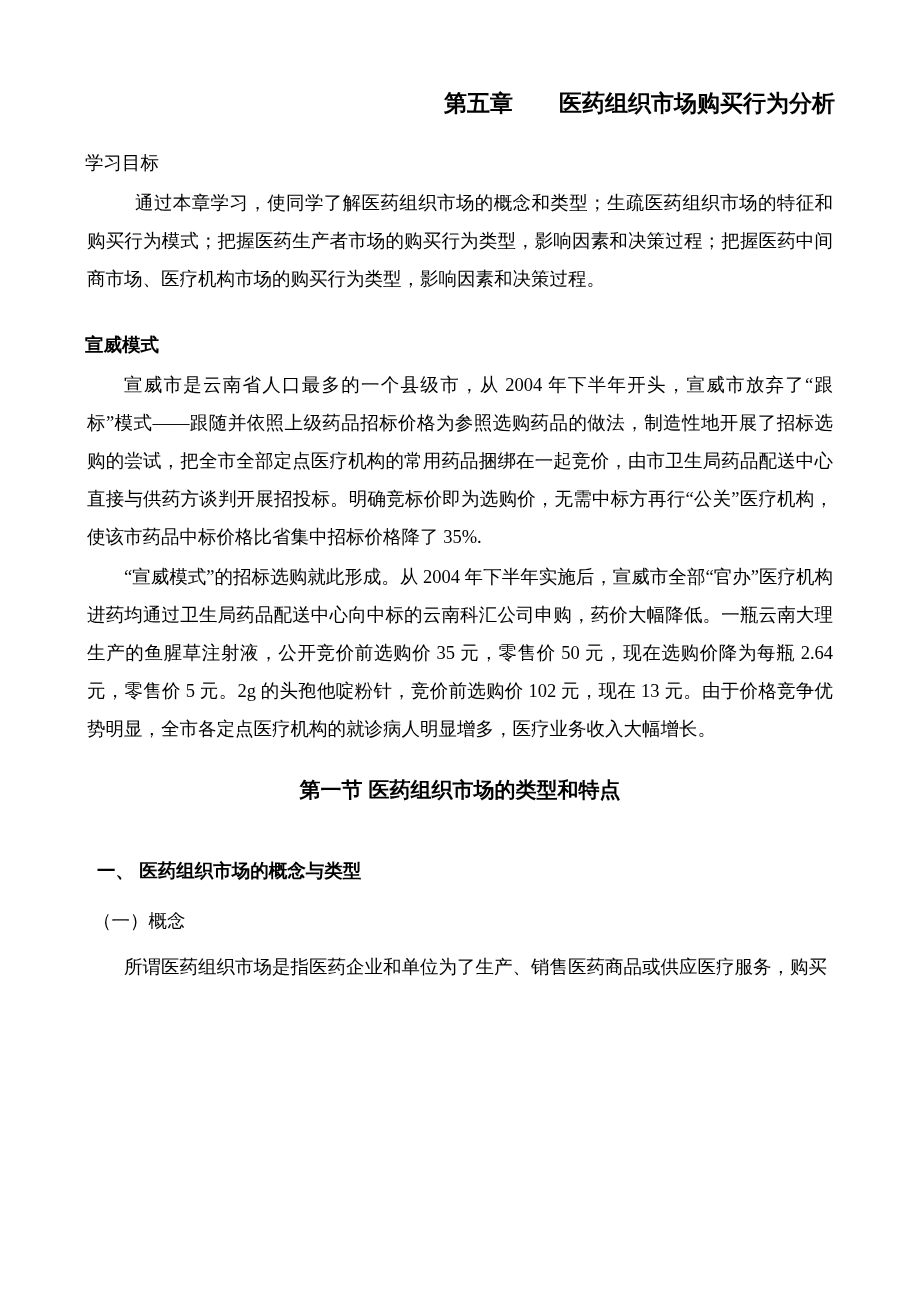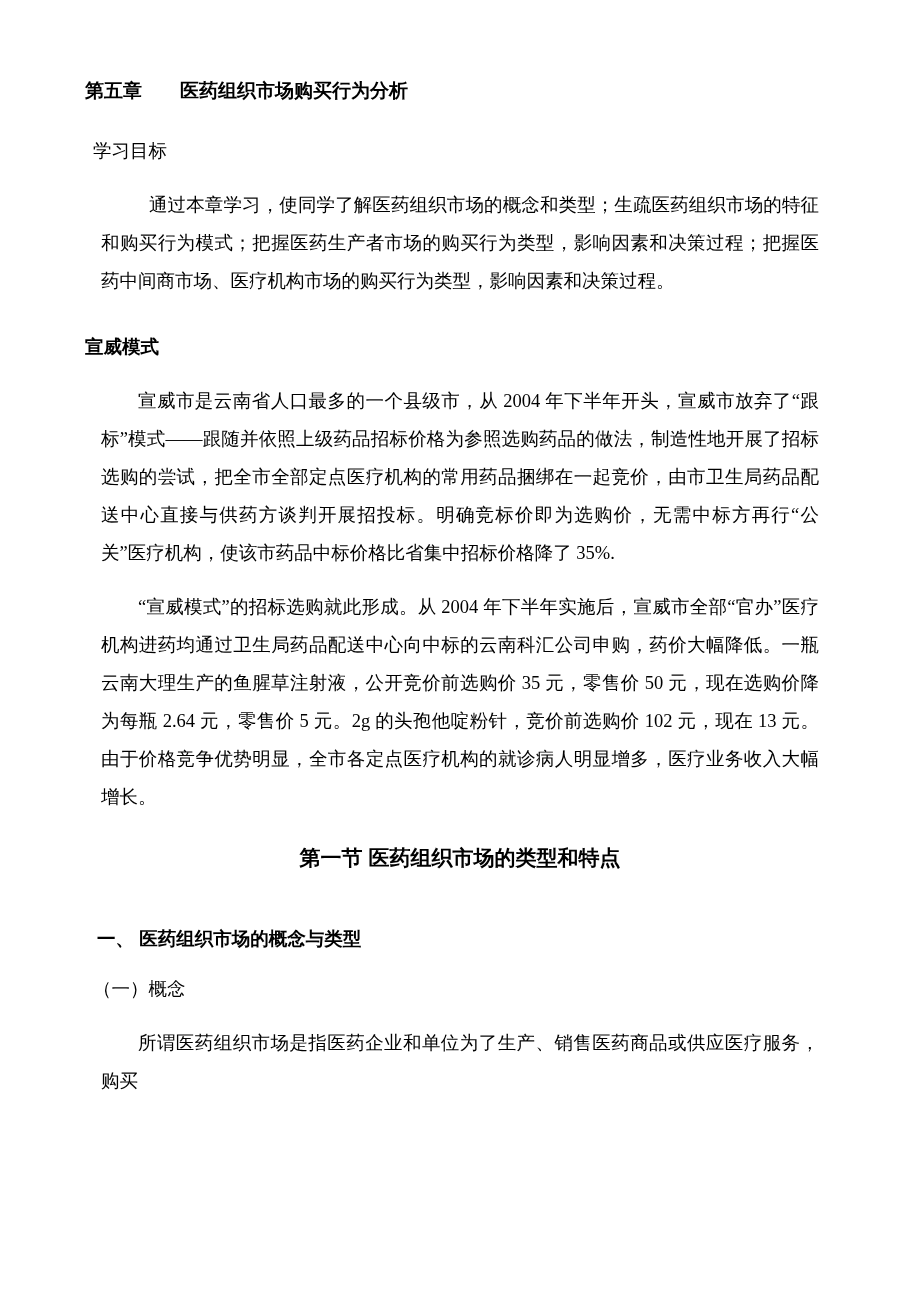--- a/index.html
+++ b/index.html
@@ -14,30 +14,30 @@
     background: #ffffff;
     padding: 74px 85px 60px 85px;
     color: #000000;
     font-family: "Liberation Serif", "DejaVu Serif", serif;
     font-size: 18.5px;
     line-height: 38px;
   }
   .chapter-title {
     font-family: "Liberation Sans", "DejaVu Sans", sans-serif;
     font-weight: bold;
-    font-size: 19px;
+    font-size: 23px;
     line-height: 34px;
-    text-align: left;
-    margin: 0 0 24px 0;
+    text-align: right;
+    margin: 12px 0 24px 0;
   }
   .label {
-    margin: 8px;
+    margin: 0;
   }
   .body-para {
-    margin: 16px;
+    margin: 2px;
     text-align: justify;
     text-justify: inter-character;
     text-indent: 37px;
   }
   .indent-lg {
     text-indent: 48px;
   }
   .example-label {
     font-family: "Liberation Sans", "DejaVu Sans", sans-serif;
     font-weight: bold;

